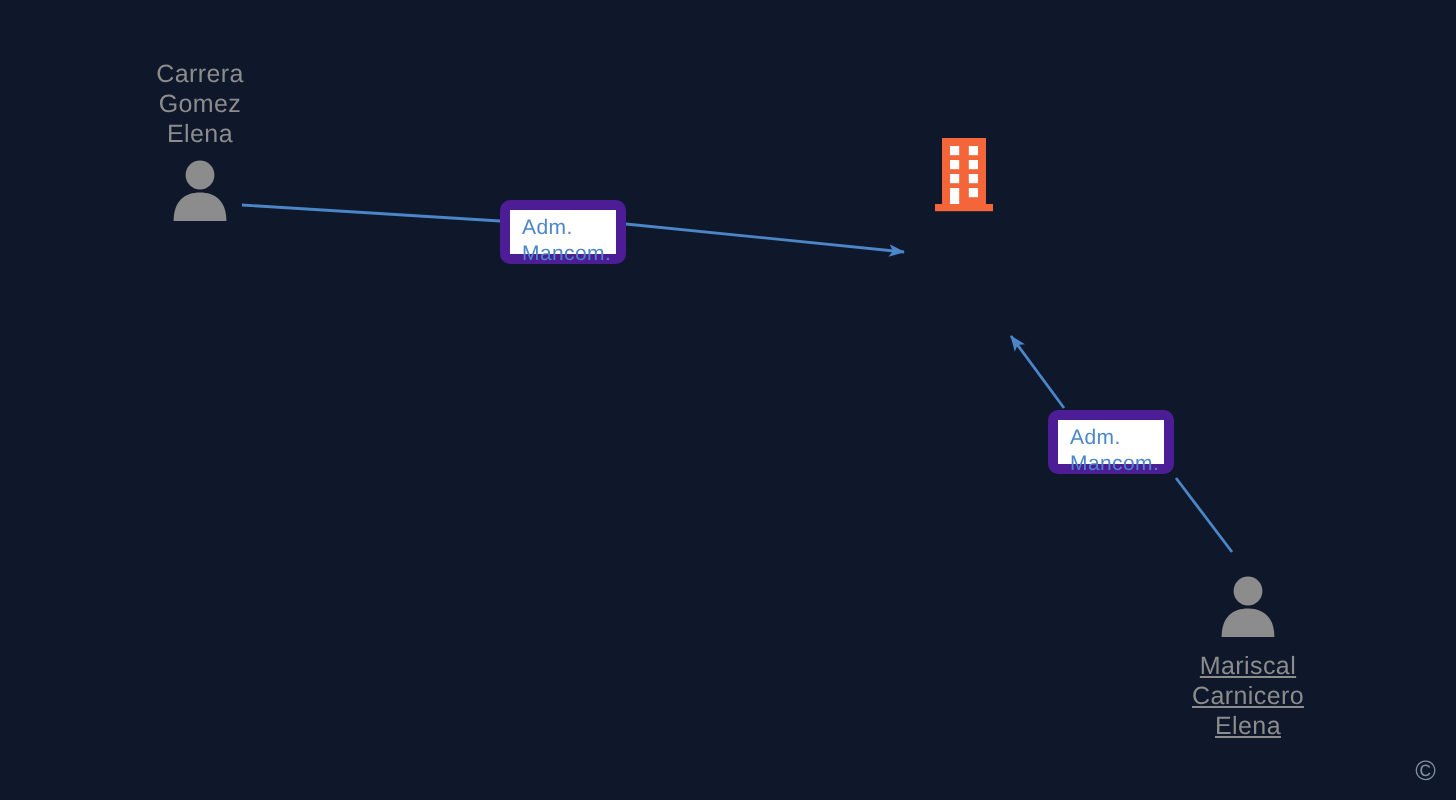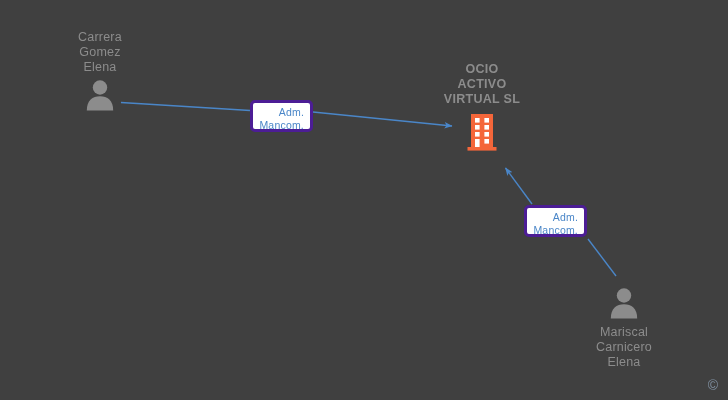--- a/index.html
+++ b/index.html
@@ -4,21 +4,21 @@
 <style>
   html, body {
     margin: 0;
     padding: 0;
     background: #ffffff;
   }
   #canvas {
     position: relative;
     width: 728px;
     height: 400px;
-    background: #404040;
+    background: #0f172a;
     font-family: "Liberation Sans", sans-serif;
     overflow: hidden;
   }
   #edges {
     position: absolute;
     left: 0;
     top: 0;
     width: 728px;
     height: 400px;
     pointer-events: none;
@@ -58,27 +58,27 @@
   }
   .company-icon {
     display: block;
     margin: 5px auto 0 auto;
   }
 
   
   .rel-label {
     position: absolute;
     box-sizing: border-box;
-    border: 3px solid #4c1d95;
+    border: 5px solid #4c1d95;
     border-radius: 5px;
     background: #ffffff;
     color: #4a86c8;
     font-size: 10.5px;
     line-height: 13px;
-    text-align: right;
+    text-align: left;
     padding: 3px 6px 4px 6px;
     white-space: pre-line;
     letter-spacing: 0.2px;
   }
 
   
   .watermark {
     position: absolute;
     display: flex;
     align-items: center;
@@ -130,23 +130,20 @@
         <circle cx="17" cy="10.5" r="7.2" fill="#8c8c8c"></circle>
         <path d="M3.8 33.5 C3.8 23.2 9.6 19.2 17 19.2 C24.4 19.2 30.2 23.2 30.2 33.5 Z" fill="#8c8c8c"></path>
       </svg>
     </span>
   </div>
 
   <div class="rel-label" style="left:250px; top:100px; width:63px; height:32px;">Adm.
 Mancom.</div>
 
   <div class="company-node" style="left:407px; top:62px;">
-    <div class="company-name">OCIO
-ACTIVO
-VIRTUAL  SL</div>
     <span class="company-icon">
       <svg width="34" height="40" viewBox="0 0 34 40" xmlns="http://www.w3.org/2000/svg">
 
         <rect x="6" y="2" width="22" height="33" fill="#f4663a"></rect>
 
         <rect x="2.5" y="35" width="29" height="3.6" fill="#f4663a"></rect>
 
         <rect x="10" y="6" width="4.6" height="4.6" fill="#ffffff"></rect>
         <rect x="19.4" y="6" width="4.6" height="4.6" fill="#ffffff"></rect>
         <rect x="10" y="13" width="4.6" height="4.6" fill="#ffffff"></rect>
@@ -163,21 +160,21 @@
   <div class="rel-label" style="left:524px; top:205px; width:63px; height:32px;">Adm.
 Mancom.</div>
 
   <div class="person-node" style="left:554px; top:283px;">
     <span class="person-icon">
       <svg width="34" height="34" viewBox="0 0 34 34" xmlns="http://www.w3.org/2000/svg">
         <circle cx="17" cy="10.5" r="7.2" fill="#8c8c8c"></circle>
         <path d="M3.8 33.5 C3.8 23.2 9.6 19.2 17 19.2 C24.4 19.2 30.2 23.2 30.2 33.5 Z" fill="#8c8c8c"></path>
       </svg>
     </span>
-    <div class="person-name" style="margin-top:2px;">Mariscal
+    <div class="person-name" style="margin-top:2px;text-decoration:underline;">Mariscal
 Carnicero
 Elena</div>
   </div>
 
   <div class="watermark" style="right:10px; bottom:8px;">
     <span class="wm-copy">©</span>
   </div>
 
 </div>
 

